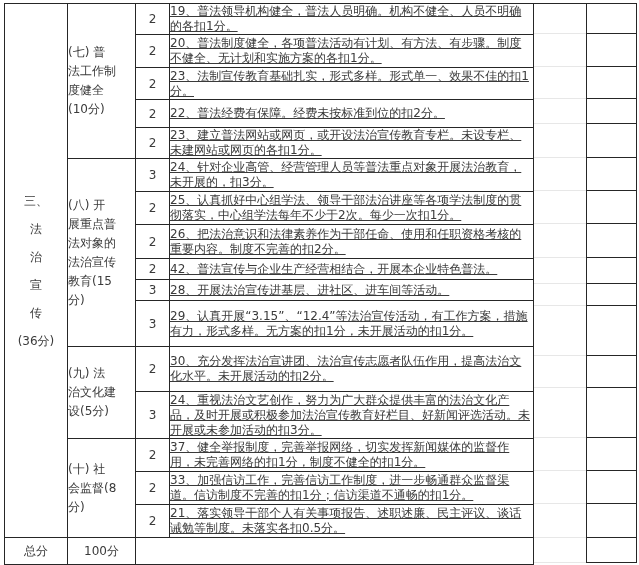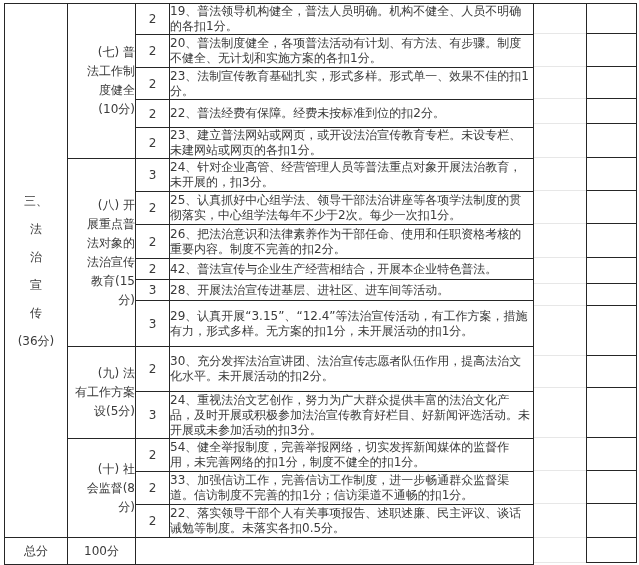--- a/index.html
+++ b/index.html
@@ -19,23 +19,23 @@
     table-layout:fixed;
   }
   table.main td {
     border:1px solid #262626;
     font-size:12px;
     padding:0;
     vertical-align:middle;
     overflow:hidden;
   }
   td.cat   { text-align:center; white-space:pre-line; line-height:28px; }
-  td.sub   { text-align:right; white-space:pre-line; line-height:19px; }
+  td.sub   { text-align:left; white-space:pre-line; line-height:19px; }
   td.score { text-align:center; line-height:14px; }
-  td.desc  { text-align:left;  line-height:15px; padding:1px 3px 1px 4px; }
+  td.desc  { text-align:left;  line-height:15px; padding:1px 3px 1px 4px;text-decoration:underline; }
   td.foot-label, td.foot-value { text-align:center; }
   
   .rcell {
     position:absolute; left:586px; width:51px;
     border:1px solid #262626;
     background:#ffffff;
   }
   
   .gline {
     position:absolute; left:534px; width:52px; height:1px;
@@ -114,43 +114,43 @@
     <tr style="height:21px">
       <td class="score">3</td>
       <td class="desc">28、开展法治宣传进基层、进社区、进车间等活动。</td>
     </tr>
     <tr style="height:46px">
       <td class="score">3</td>
       <td class="desc">29、认真开展“3.15”、“12.4”等法治宣传活动，有工作方案，措施有力，形式多样。无方案的扣1分，未开展活动的扣1分。</td>
     </tr>
     <tr style="height:45px">
       <td class="sub" rowspan="2">(九) 法
-有工作方案
+治文化建
 设(5分)</td>
       <td class="score">2</td>
       <td class="desc">30、充分发挥法治宣讲团、法治宣传志愿者队伍作用，提高法治文化水平。未开展活动的扣2分。</td>
     </tr>
     <tr style="height:47px">
       <td class="score">3</td>
       <td class="desc">24、重视法治文艺创作，努力为广大群众提供丰富的法治文化产品，及时开展或积极参加法治宣传教育好栏目、好新闻评选活动。未开展或未参加活动的扣3分。</td>
     </tr>
     <tr style="height:33px">
       <td class="sub" rowspan="3">(十) 社
 会监督(8
 分)</td>
       <td class="score">2</td>
-      <td class="desc">54、健全举报制度，完善举报网络，切实发挥新闻媒体的监督作用，未完善网络的扣1分，制度不健全的扣1分。</td>
+      <td class="desc">37、健全举报制度，完善举报网络，切实发挥新闻媒体的监督作用，未完善网络的扣1分，制度不健全的扣1分。</td>
     </tr>
     <tr style="height:33px">
       <td class="score">2</td>
       <td class="desc">33、加强信访工作，完善信访工作制度，进一步畅通群众监督渠道。信访制度不完善的扣1分；信访渠道不通畅的扣1分。</td>
     </tr>
     <tr style="height:33px">
       <td class="score">2</td>
-      <td class="desc">22、落实领导干部个人有关事项报告、述职述廉、民主评议、谈话诫勉等制度。未落实各扣0.5分。</td>
+      <td class="desc">21、落实领导干部个人有关事项报告、述职述廉、民主评议、谈话诫勉等制度。未落实各扣0.5分。</td>
     </tr>
     <tr style="height:27px">
       <td class="foot-label">总分</td>
       <td class="foot-value">100分</td>
       <td colspan="2"></td>
     </tr>
   </tbody>
     </table>
 
   <div class="connector"></div>

